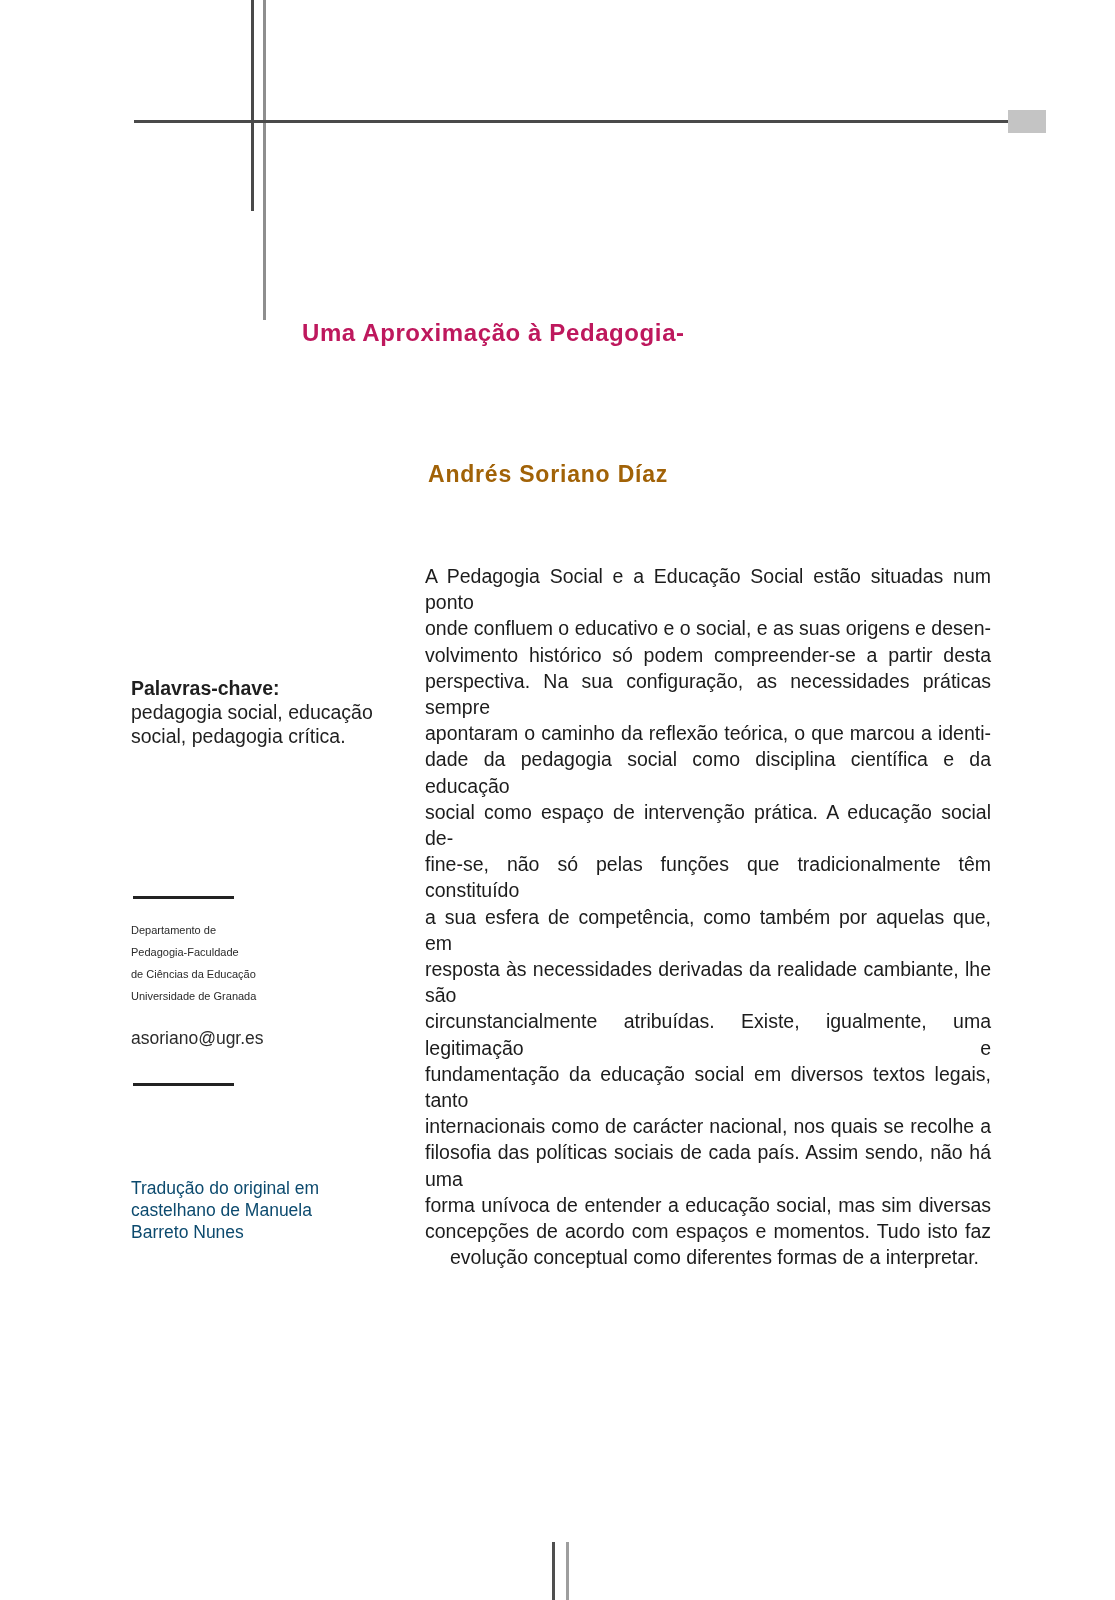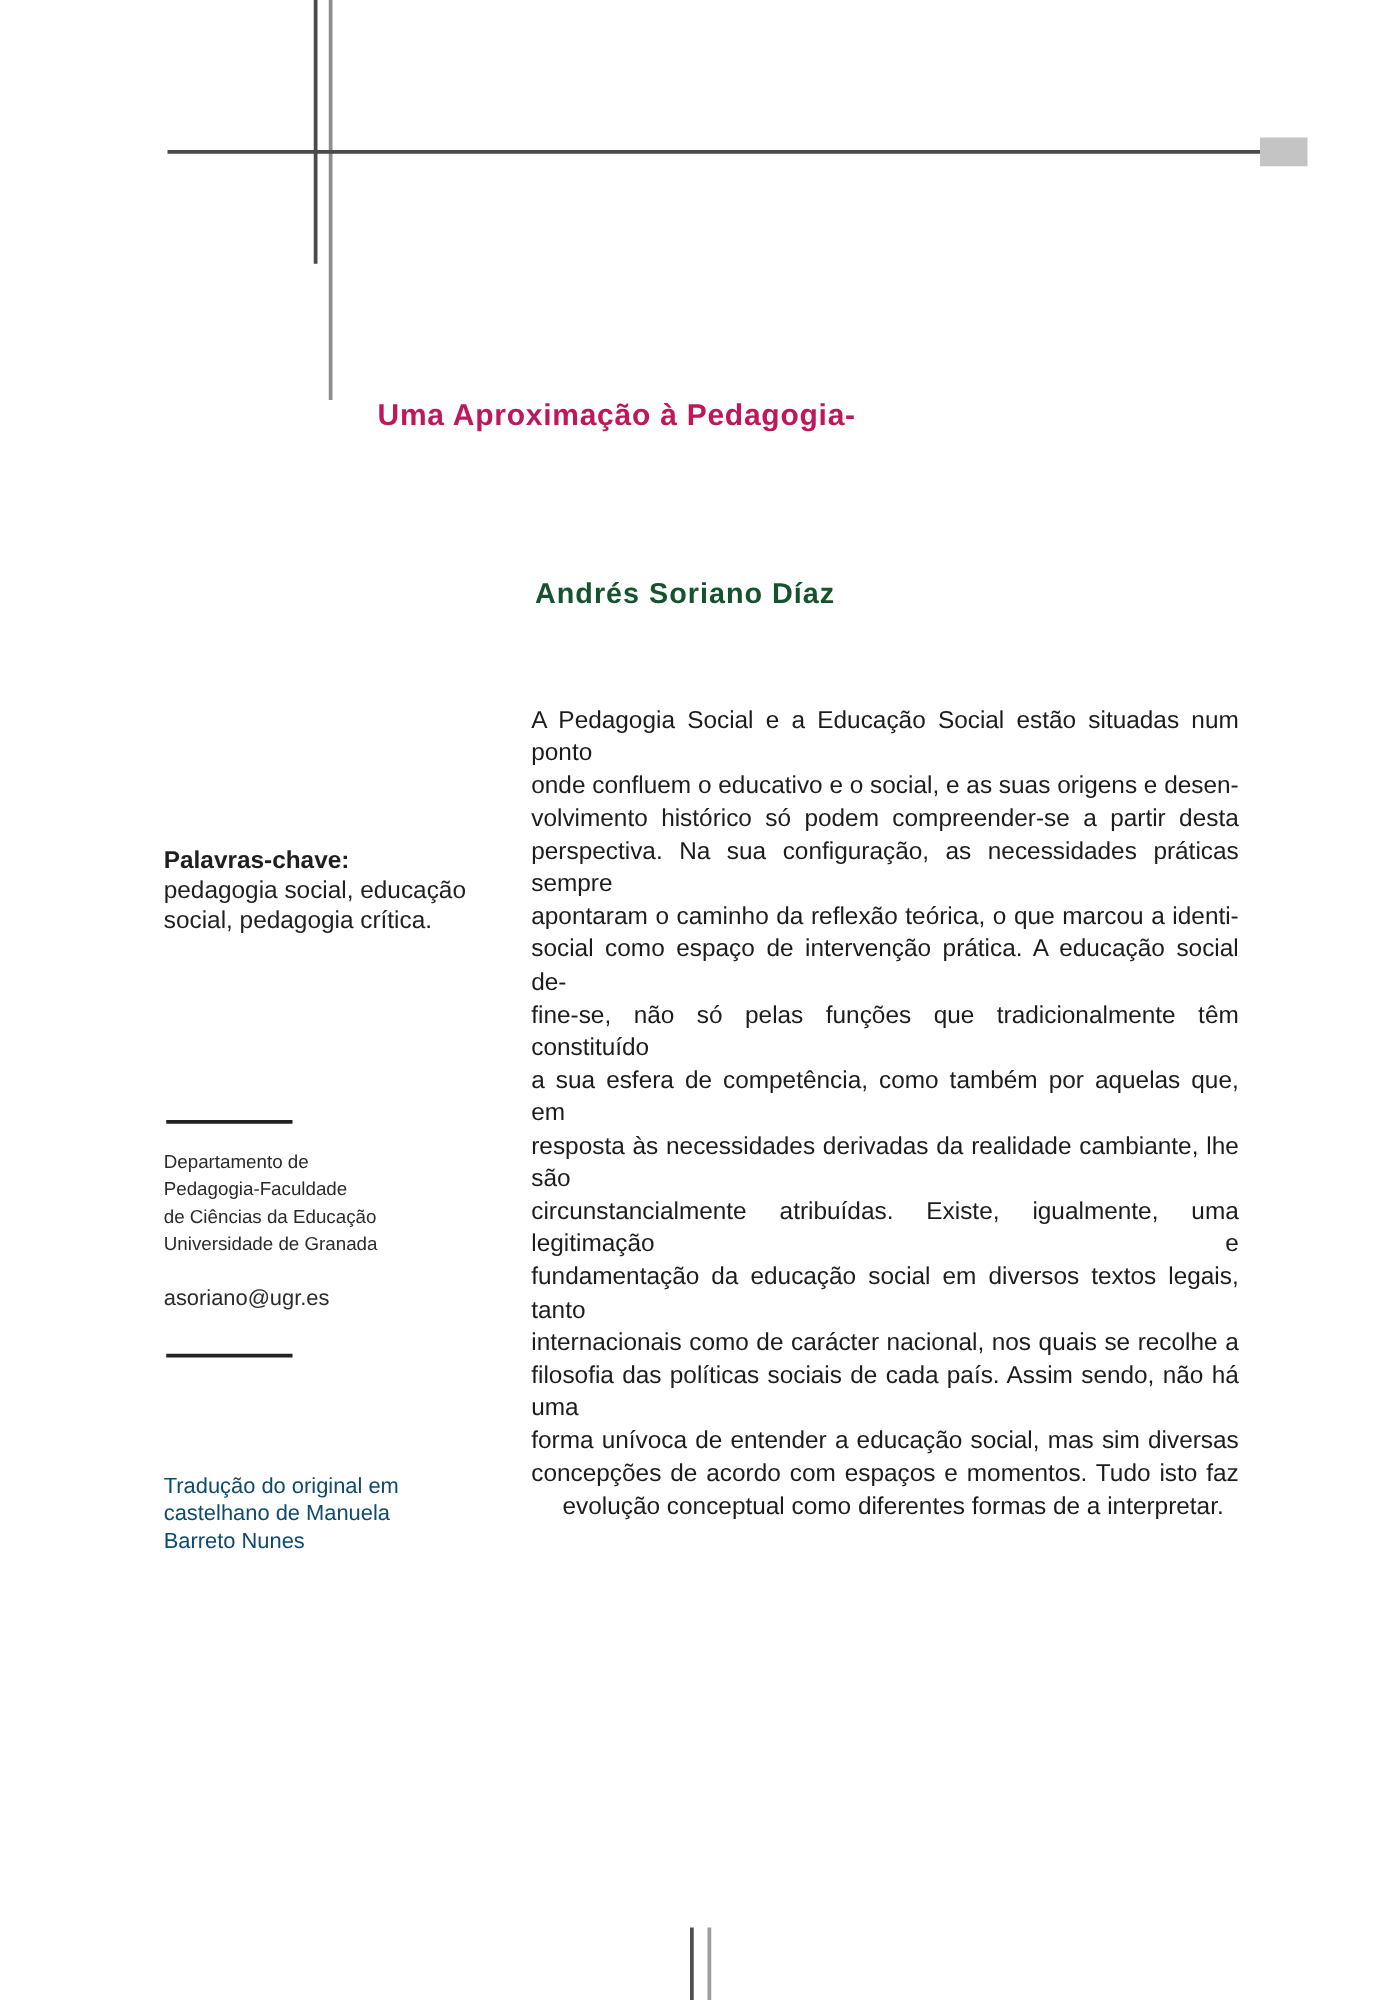--- a/index.html
+++ b/index.html
@@ -36,35 +36,35 @@
     letter-spacing: 0.6px;
     line-height: 42px;
     color: #be185d;
   }
 
   .author {
     position: absolute;
     left: 428px; top: 461px;
     font-size: 23px; font-weight: bold;
     letter-spacing: 0.8px;
-    color: #14532d;
+    color: #a16207;
   }
 
   
   .kw {
     position: absolute;
     left: 131px; top: 676px; width: 250px;
     font-size: 19.5px; line-height: 24px;
   }
   .kw-label { font-weight: bold; }
 
   .affiliation {
     position: absolute;
     left: 131px; top: 919px; width: 250px;
-    font-size: 15px; line-height: 22px;
+    font-size: 11px; line-height: 22px;
     color: #2a2a2a;
   }
   .email {
     position: absolute;
     left: 131px; top: 1028px;
     font-size: 17.5px;
     color: #2a2a2a;
   }
   .translation {
     position: absolute;
@@ -129,20 +129,21 @@
     <div>castelhano de Manuela</div>
     <div>Barreto Nunes</div>
   </div>
 
   <div class="abstract">
     <div class="abs-line">A Pedagogia Social e a Educação Social estão situadas num ponto</div>
     <div class="abs-line">onde confluem o educativo e o social, e as suas origens e desen-</div>
     <div class="abs-line">volvimento histórico só podem compreender-se a partir desta</div>
     <div class="abs-line">perspectiva. Na sua configuração, as necessidades práticas sempre</div>
     <div class="abs-line">apontaram o caminho da reflexão teórica, o que marcou a identi-</div>
+    <div class="abs-line">dade da pedagogia social como disciplina científica e da educação</div>
     <div class="abs-line">social como espaço de intervenção prática. A educação social de-</div>
     <div class="abs-line">fine-se, não só pelas funções que tradicionalmente têm constituído</div>
     <div class="abs-line">a sua esfera de competência, como também por aquelas que, em</div>
     <div class="abs-line">resposta às necessidades derivadas da realidade cambiante, lhe são</div>
     <div class="abs-line">circunstancialmente atribuídas. Existe, igualmente, uma legitimação e</div>
     <div class="abs-line">fundamentação da educação social em diversos textos legais, tanto</div>
     <div class="abs-line">internacionais como de carácter nacional, nos quais se recolhe a</div>
     <div class="abs-line">filosofia das políticas sociais de cada país. Assim sendo, não há uma</div>
     <div class="abs-line">forma unívoca de entender a educação social, mas sim diversas</div>
     <div class="abs-line">concepções de acordo com espaços e momentos. Tudo isto faz</div>

